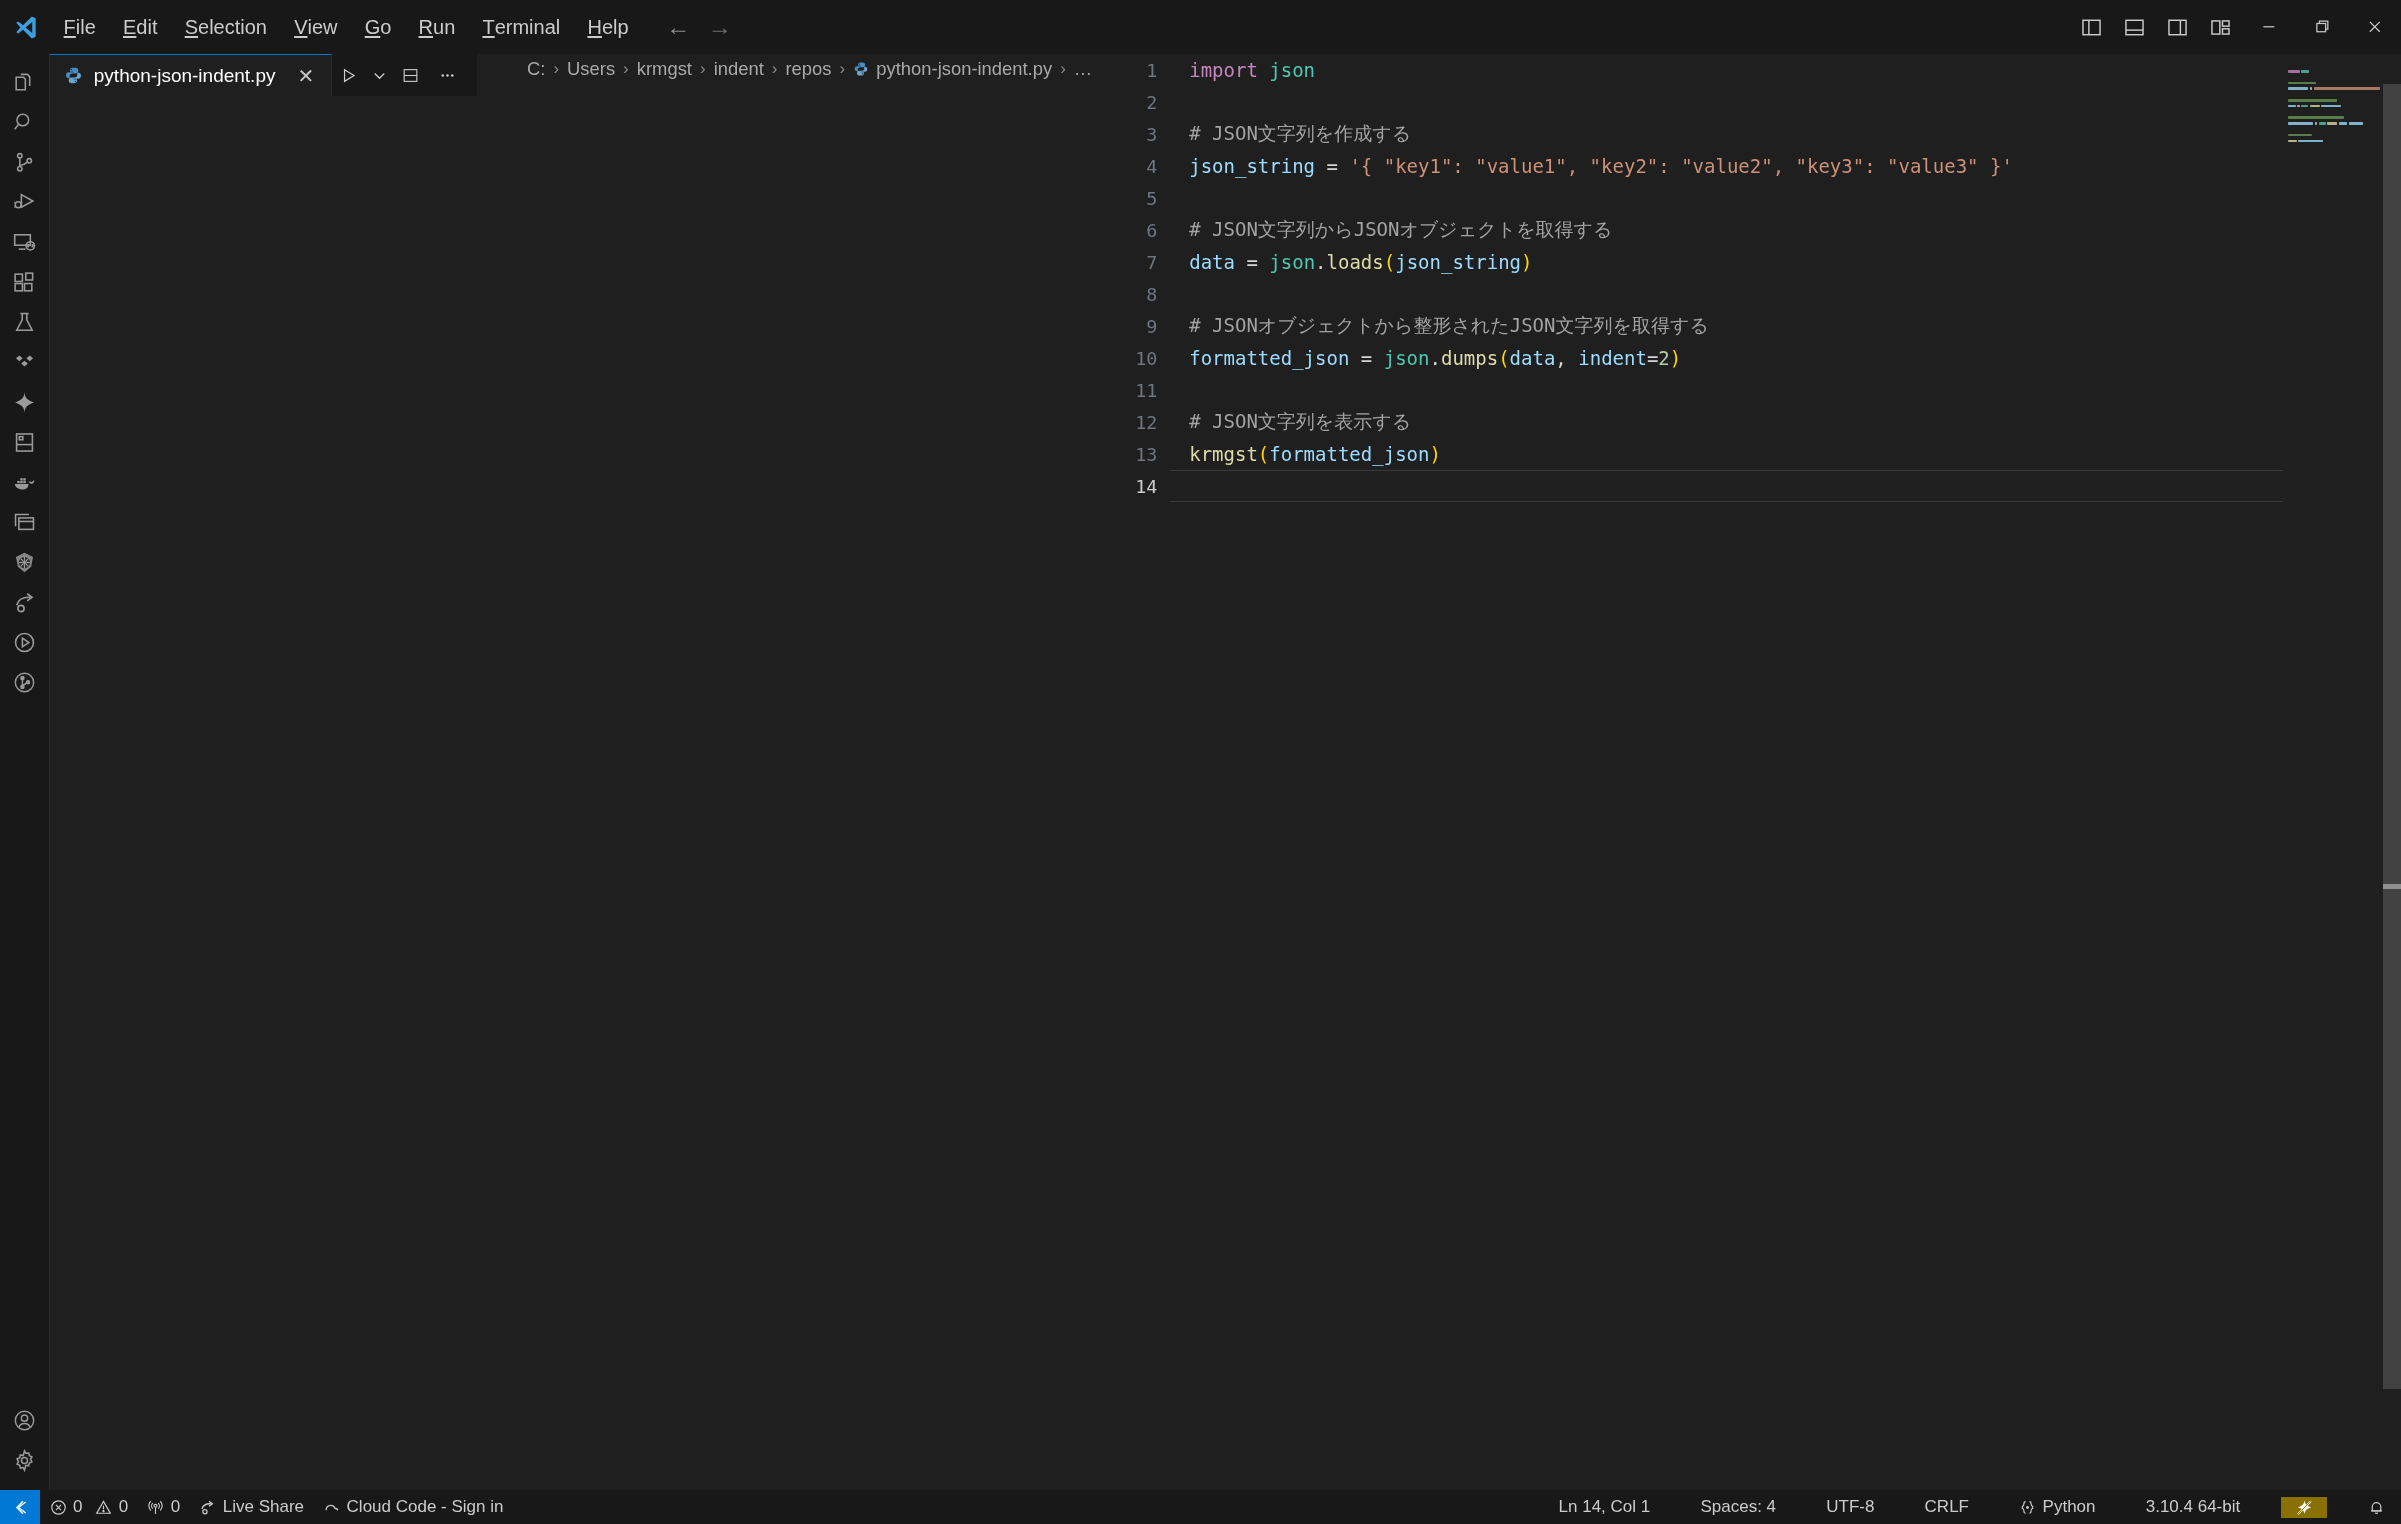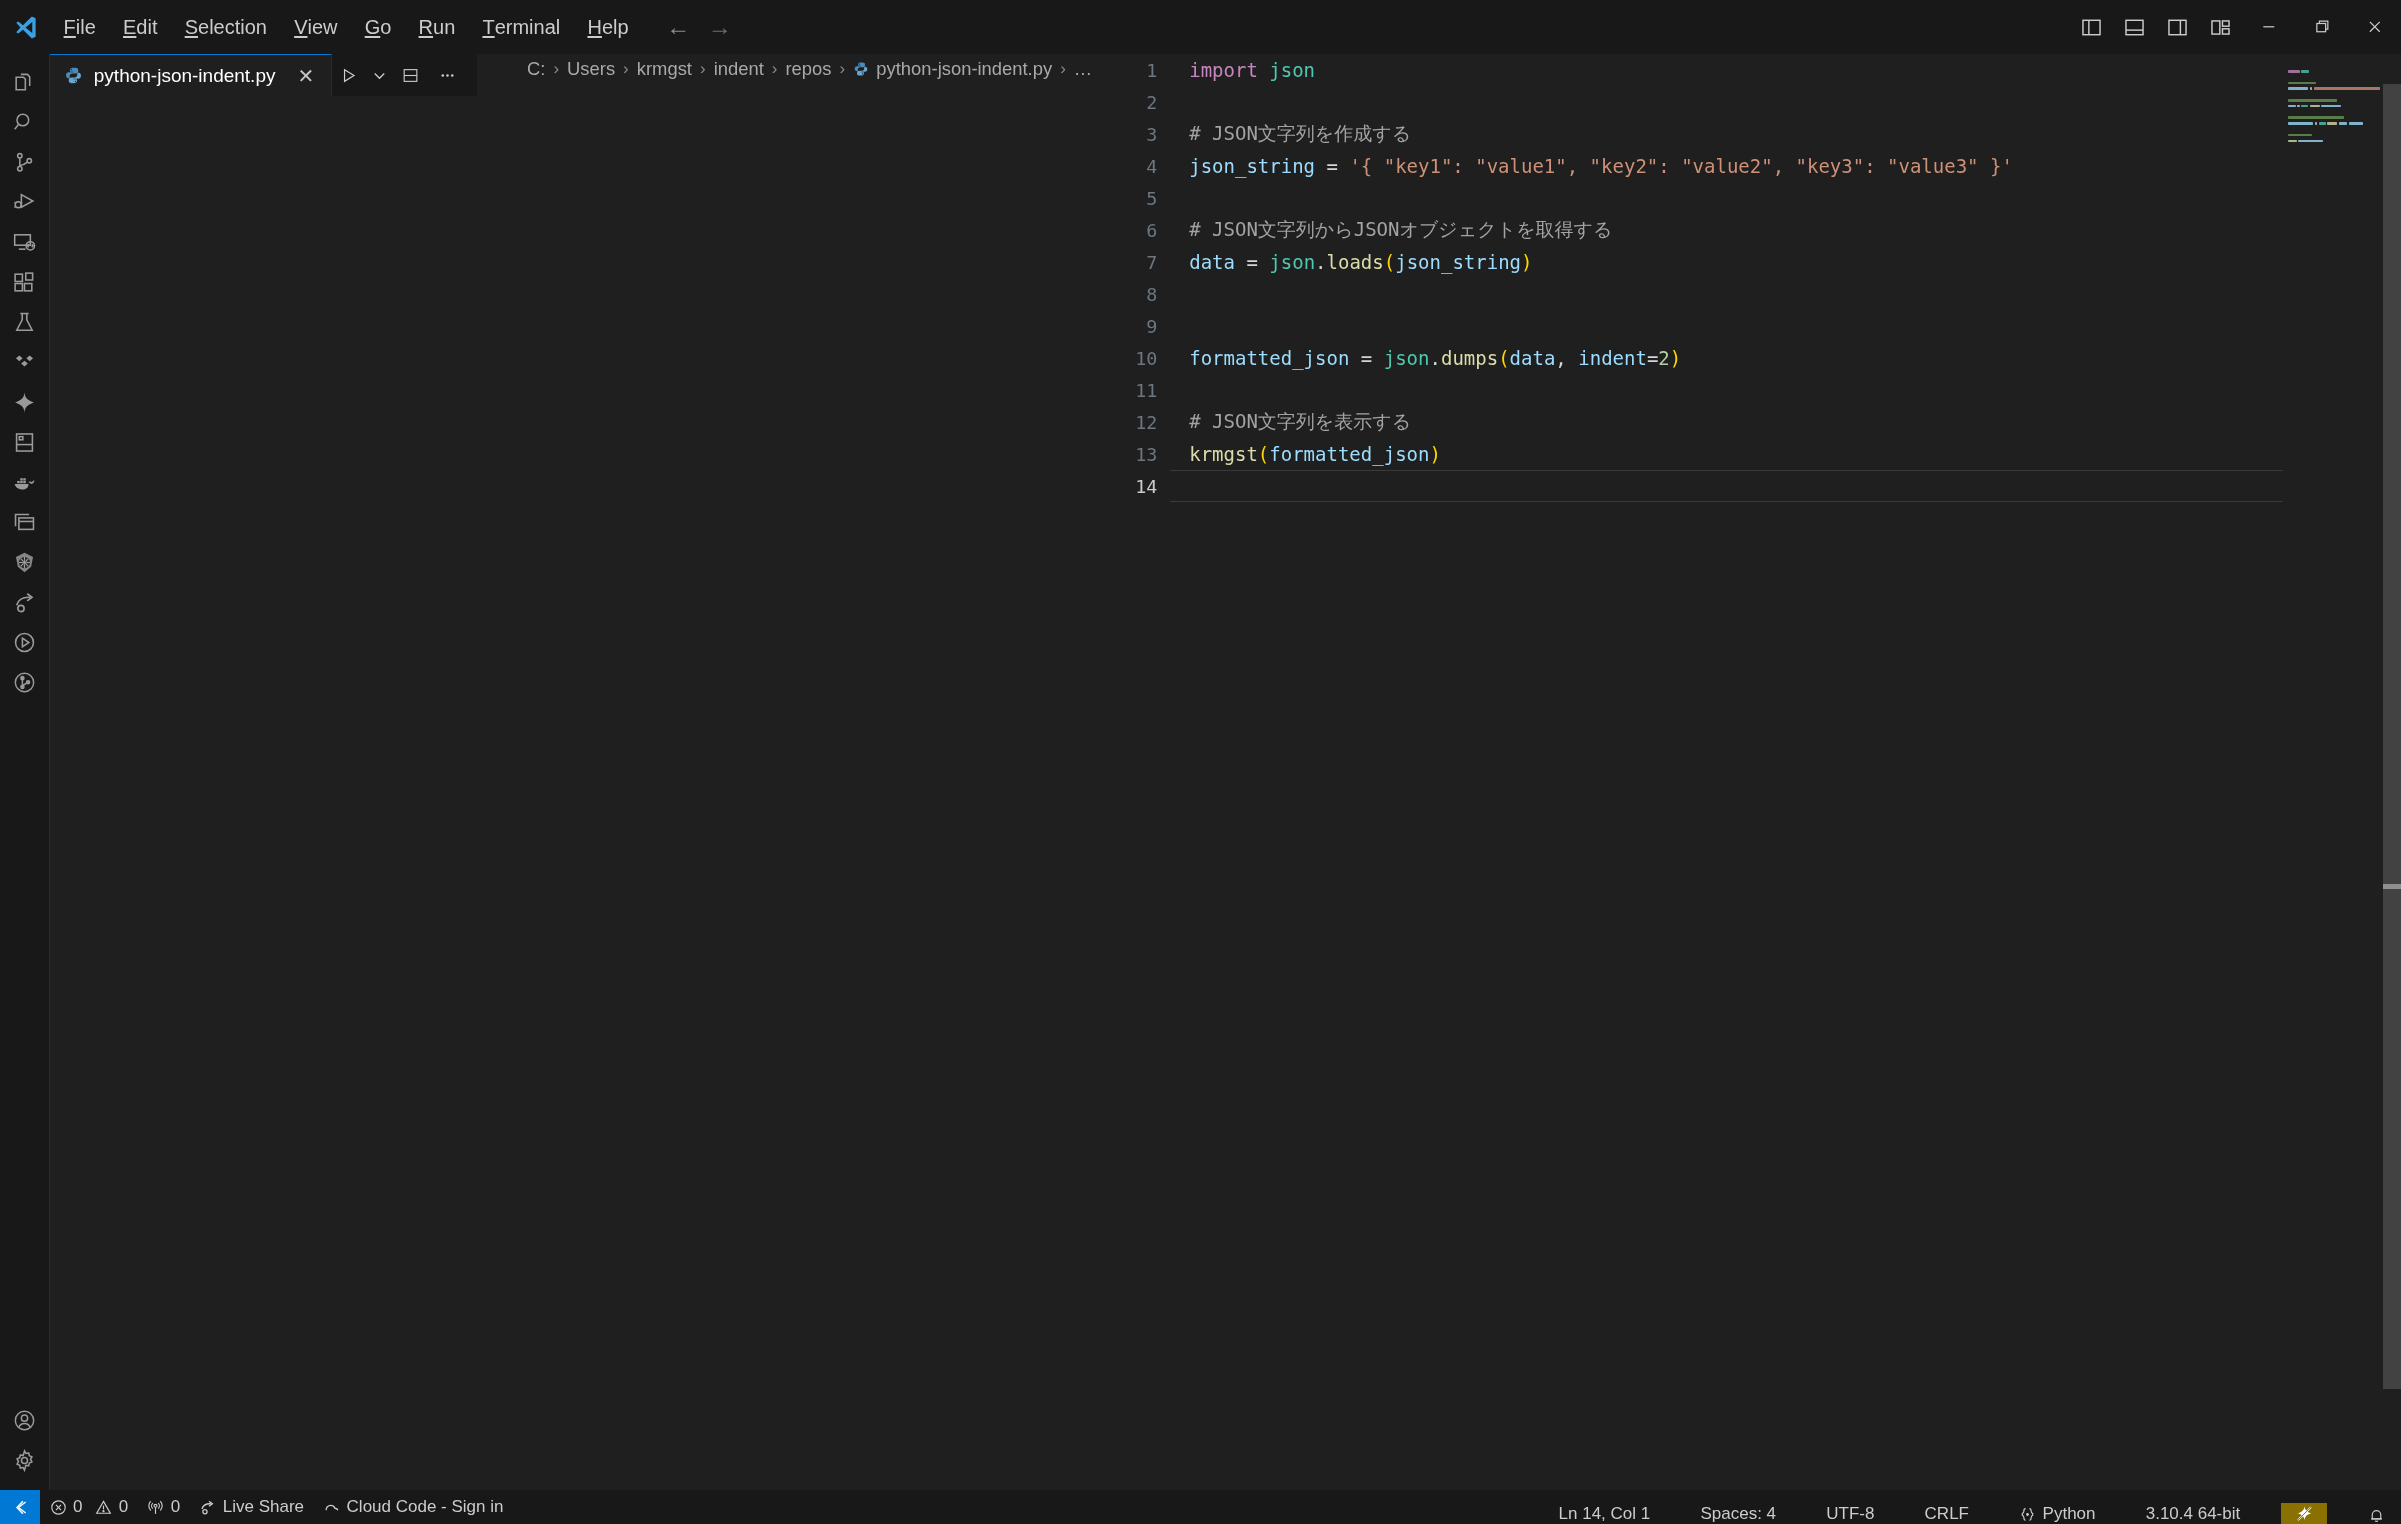--- a/index.html
+++ b/index.html
@@ -182,21 +182,21 @@
     background: #0078d4; color: #ffffff;
     display: flex; align-items: center; justify-content: center;
     width: 40px; cursor: default;
   }
   #remote-badge svg { width: 19px; height: 19px; }
   .sb-item {
     display: flex; align-items: center; gap: 6.4px;
     padding: 0 9.6px; cursor: default; white-space: nowrap;
   }
   .sb-item svg { width: 17px; height: 17px; }
-  #sb-right { margin-left: auto; display: flex; align-items: flex-end; gap: 31px; }
+  #sb-right { margin-left: auto; display: flex; align-items: center; gap: 31px; }
   .sb-item.copilot { background: #8a7000; padding: 0 12.8px; }
 </style>
 </head>
 <body>
 
 <div id="titlebar">
   <div id="vscode-logo">
     <svg viewBox="0 0 32 32">
         <path fill="#3b9fe0" d="M23.5 3 13 13.2 7.4 9 5 10.3l5 5.7-5 5.7L7.4 23 13 18.8 23.5 29l4.5-2V5l-4.5-2zm.5 6.6v12.8L16 16l8-6.4z"></path>
       </svg>
@@ -491,21 +491,21 @@
     <div id="code-region">
       <div id="code-scroll">
           <div class="code-line"><div class="ln">1</div><div class="code-text"><span class="t-kw">import</span><span class="t-plain"> </span><span class="t-mod">json</span></div></div>
           <div class="code-line"><div class="ln">2</div><div class="code-text"></div></div>
           <div class="code-line"><div class="ln">3</div><div class="code-text"><span class="t-cmt"># JSON文字列を作成する</span></div></div>
           <div class="code-line"><div class="ln">4</div><div class="code-text"><span class="t-var">json_string</span><span class="t-plain"> </span><span class="t-op">=</span><span class="t-plain"> </span><span class="t-str">'{ "key1": "value1", "key2": "value2", "key3": "value3" }'</span></div></div>
           <div class="code-line"><div class="ln">5</div><div class="code-text"></div></div>
           <div class="code-line"><div class="ln">6</div><div class="code-text"><span class="t-cmt"># JSON文字列からJSONオブジェクトを取得する</span></div></div>
           <div class="code-line"><div class="ln">7</div><div class="code-text"><span class="t-var">data</span><span class="t-plain"> </span><span class="t-op">=</span><span class="t-plain"> </span><span class="t-mod">json</span><span class="t-plain">.</span><span class="t-fn">loads</span><span class="t-br">(</span><span class="t-var">json_string</span><span class="t-br">)</span></div></div>
           <div class="code-line"><div class="ln">8</div><div class="code-text"></div></div>
-          <div class="code-line"><div class="ln">9</div></div>
+          <div class="code-line"><div class="ln">9</div><div class="code-text"><span class="t-cmt"># JSONオブジェクトから整形されたJSON文字列を取得する</span></div></div>
           <div class="code-line"><div class="ln">10</div><div class="code-text"><span class="t-var">formatted_json</span><span class="t-plain"> </span><span class="t-op">=</span><span class="t-plain"> </span><span class="t-mod">json</span><span class="t-plain">.</span><span class="t-fn">dumps</span><span class="t-br">(</span><span class="t-var">data</span><span class="t-plain">, </span><span class="t-var">indent</span><span class="t-op">=</span><span class="t-num">2</span><span class="t-br">)</span></div></div>
           <div class="code-line"><div class="ln">11</div><div class="code-text"></div></div>
           <div class="code-line"><div class="ln">12</div><div class="code-text"><span class="t-cmt"># JSON文字列を表示する</span></div></div>
           <div class="code-line"><div class="ln">13</div><div class="code-text"><span class="t-fn">krmgst</span><span class="t-br">(</span><span class="t-var">formatted_json</span><span class="t-br">)</span></div></div>
           <div class="code-line active-line"><div class="ln active">14</div><div class="code-text"></div></div>
         </div>
 
       <div id="minimap">
         <div id="minimap-inner">
             <div class="mm-line">

